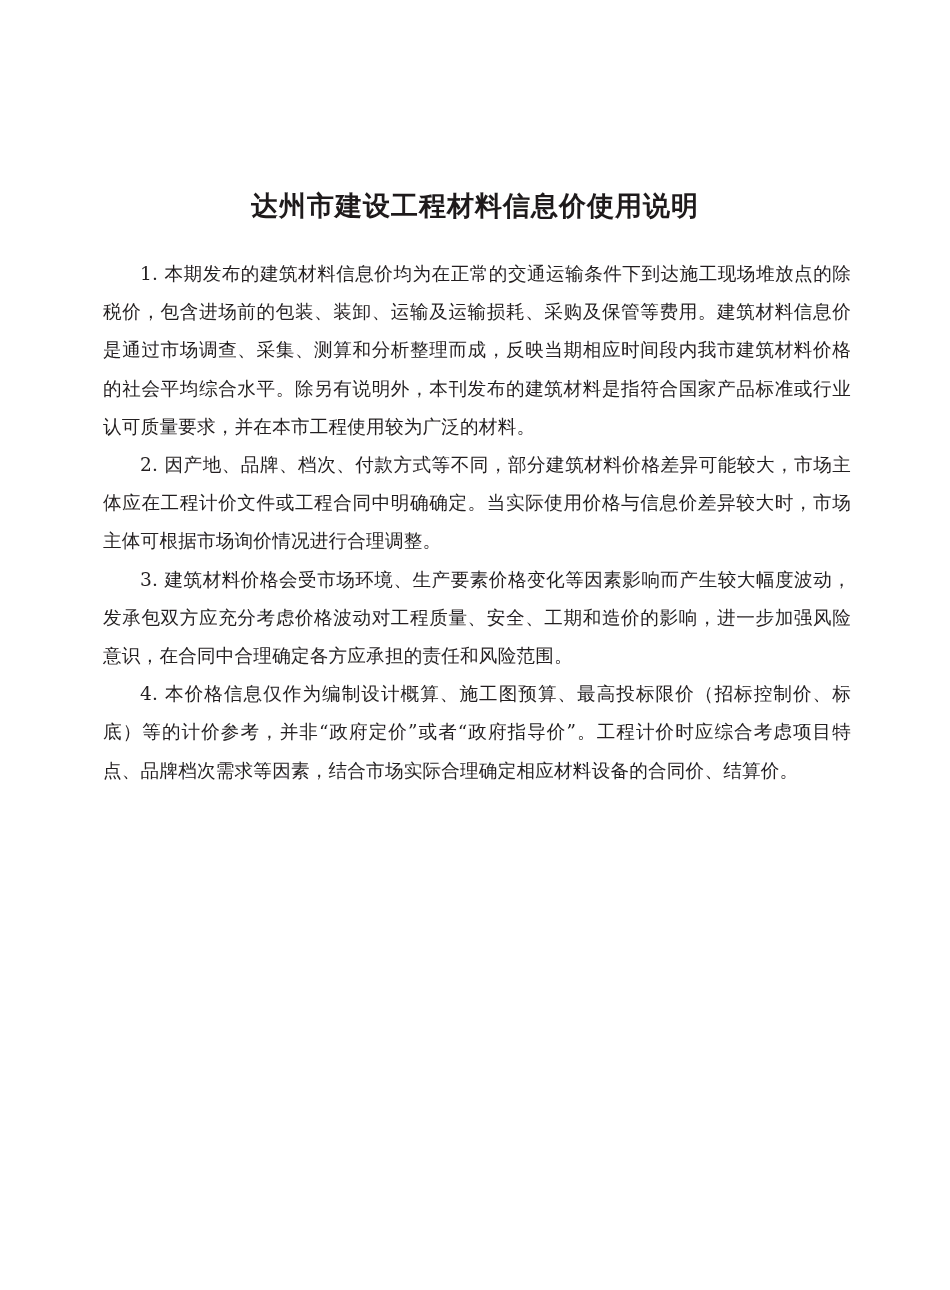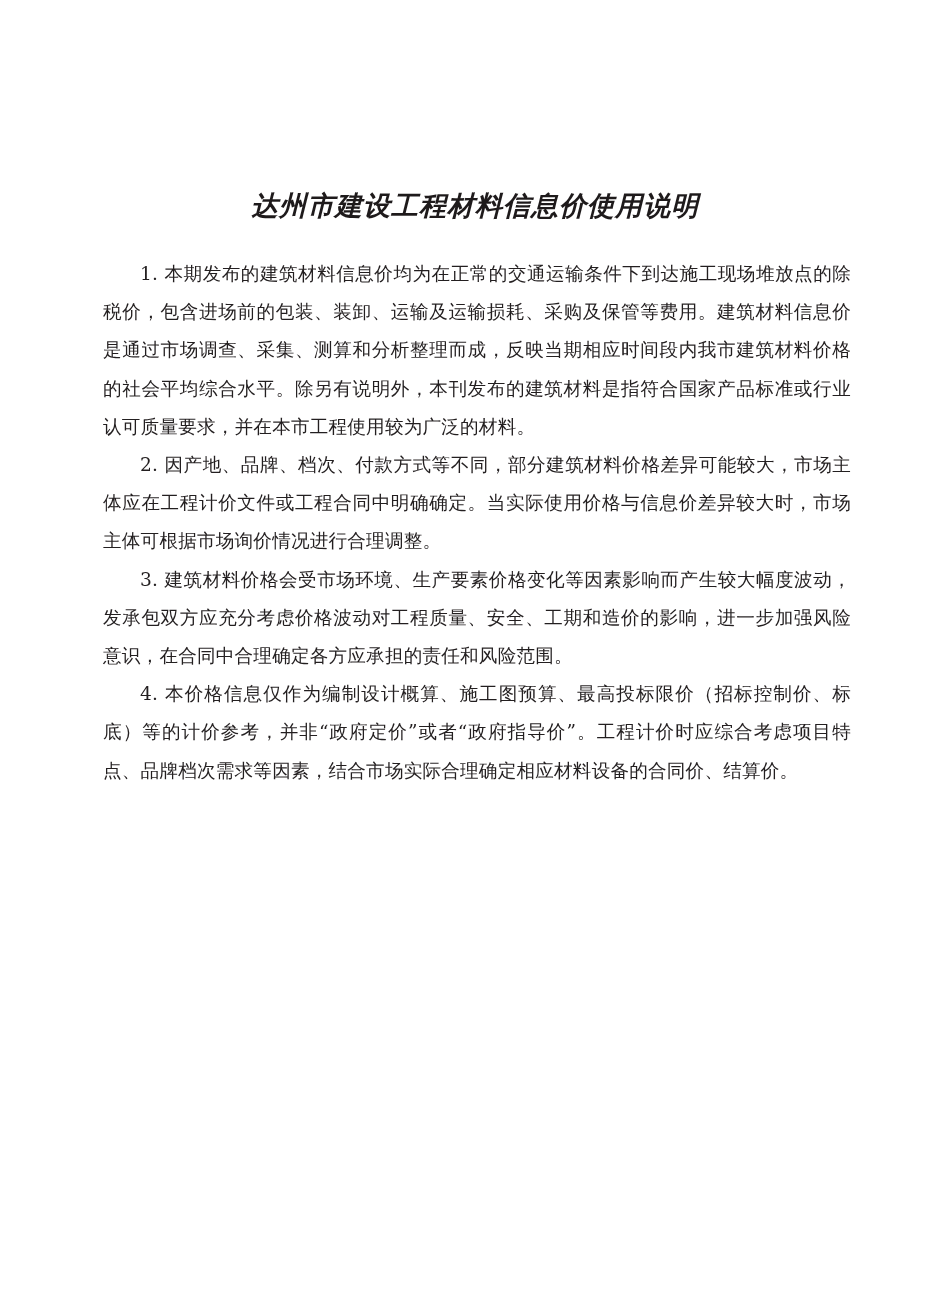--- a/index.html
+++ b/index.html
@@ -26,21 +26,20 @@
       position: absolute;
       top: 170px;
       left: 0;
       width: 950px;
       text-align: center;
       font-size: 27px;
       font-weight: bold;
       letter-spacing: 1px;
       line-height: 36px;
       color: #1e1a1b;
-      font-style: italic;
     }
     .doc-body {
       position: absolute;
       top: 255px;
       left: 103px;
       width: 748px;
     }
     .para {
       margin: 0;
       font-size: 18.6px;

